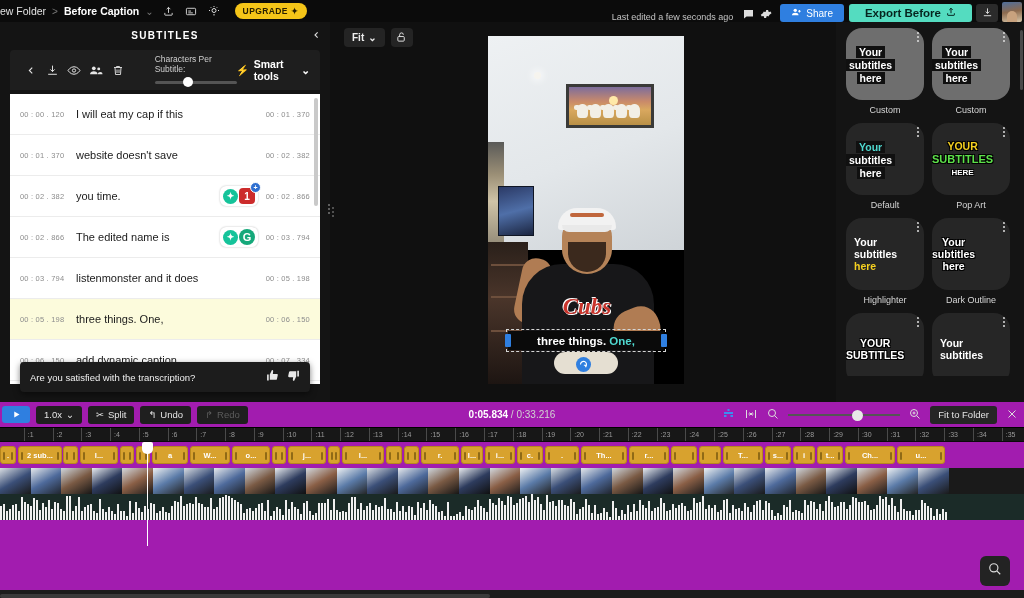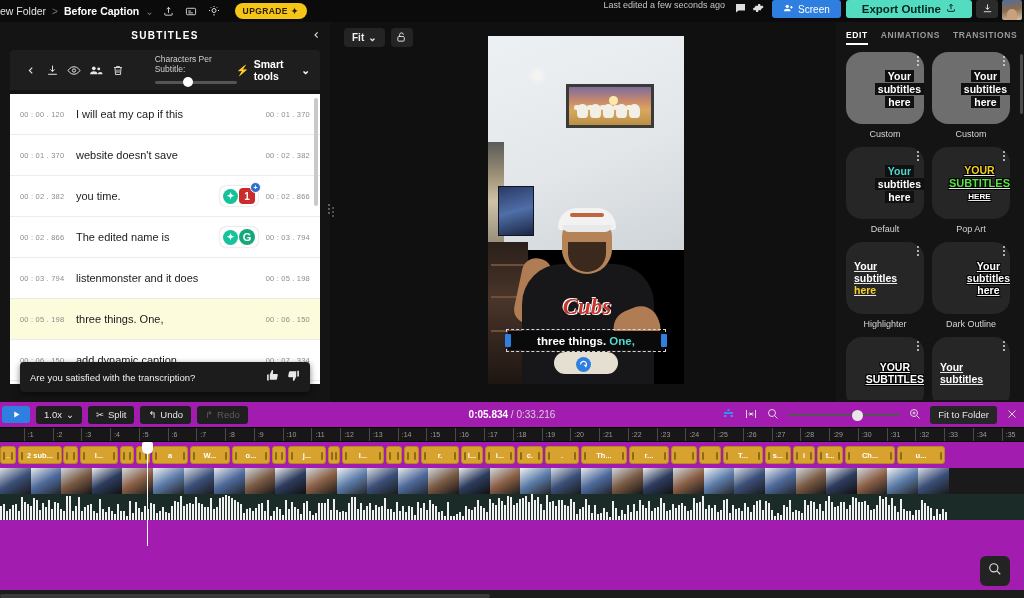--- a/index.html
+++ b/index.html
@@ -22,21 +22,21 @@
   .tb-sep { color: #777; font-size: 10px; }
   .tb-crumb.bold { font-weight: bold; color: #fff; }
   .tb-ico { width: 17px; height: 16px; display: flex; align-items: center;
             justify-content: center; color: #ddd; }
   .tb-ico svg { display: block; }
   .upgrade {
     margin-left: 6px; background: #f5c518; color: #2a2000; font-size: 8.5px;
     font-weight: bold; letter-spacing: .4px; border-radius: 9px;
     padding: 3px 9px 3px 8px; display: flex; align-items: center; gap: 3px;
   }
-  .tb-right { margin-left: auto; display: flex; align-items: flex-start; height: 22px; }
+  .tb-right { margin-left: auto; display: flex; align-items: flex-end; height: 22px; }
   .lastedit { font-size: 9px; color: #c4c4c4; margin-right: 7px; white-space: nowrap; }
   .btn-share {
     background: #2f7fe0; color: #fff; font-size: 10px; height: 18px;
     border-radius: 3px; padding: 0 11px; display: flex; align-items: center;
     gap: 4px; margin-left: 6px;
   }
   .btn-export {
     background: #54dcc0; color: #06251f; font-size: 11.5px; font-weight: bold;
     height: 18px; border-radius: 3px; padding: 0 16px; display: flex;
     align-items: center; gap: 5px; margin-left: 5px;
@@ -312,21 +312,21 @@
     background:#fff;
   }
   #tpl-grid {
     padding: 6px 10px 0 10px; display: flex; flex-wrap: wrap; gap: 8px;
     height: 354px; overflow: hidden; position: relative;
   }
   .tpl-cell { width: 78px; }
   .tpl-card {
     width: 78px; height: 72px; border-radius: 16px; background: #262626;
     position: relative; display: flex; align-items: center;
-    justify-content: flex-end; overflow: hidden; text-decoration: underline;
+    justify-content: flex-start; overflow: hidden;
   }
   .tpl-card.light { background: #6e6e6e; }
   .tpl-dots {
     position: absolute; right: 5px; top: 4px; display: flex;
     flex-direction: column; gap: 2px;
   }
   .tpl-dots i { width: 2px; height: 2px; background: #e0e0e0; border-radius: 50%; }
   .tpl-label {
     text-align: center; font-size: 9px; color: #d6d6d6; margin-top: 5px;
   }
@@ -505,24 +505,24 @@
         </svg>
       </span>
       <div class="btn-share">
         <span>
           <svg width="11" height="10" viewBox="0 0 24 24" fill="currentColor">
             <circle cx="9" cy="8" r="4"></circle>
               <path d="M1 20c0-4 4-6 8-6s8 2 8 6z"></path>
               <path d="M19 7v6M16 10h6" stroke="currentColor" stroke-width="2.5"></path>
           </svg>
         </span>
-        <span>Screen</span>
+        <span>Share</span>
       </div>
       <div class="btn-export">
-        <span>Export Outline</span>
+        <span>Export Before</span>
         <span>
           <svg width="10" height="10" viewBox="0 0 24 24" fill="none" stroke="currentColor" stroke-width="2.4">
             <path d="M12 3v12M12 3l-4 4M12 3l4 4M4 15v4a1 1 0 001 1h14a1 1 0 001-1v-4"></path>
           </svg>
         </span>
       </div>
       <div class="btn-dl">
         <span>
           <svg width="11" height="11" viewBox="0 0 24 24" fill="none" stroke="currentColor" stroke-width="2">
             <path d="M12 3v11M12 14l-4-4M12 14l4-4M4 19h16"></path>
@@ -717,25 +717,20 @@
       <div class="rotate-handle">
         <svg width="9" height="9" viewBox="0 0 24 24" fill="none" stroke="#fff" stroke-width="3">
           <path d="M4 12a8 8 0 1114 5"></path>
             <path d="M18 19v-5h-5"></path>
         </svg>
       </div>
     </div>
   </div>
 
   <div id="rightpanel">
-    <div id="tpl-tabs">
-        <div class="tpl-tab active">EDIT</div>
-        <div class="tpl-tab">ANIMATIONS</div>
-        <div class="tpl-tab">TRANSITIONS</div>
-      </div>
     <div id="tpl-grid">
       <div id="tpl-host" style="display:flex;flex-wrap:wrap;gap:8px;">
           <div class="tpl-cell">
             <div class="tpl-card light">
               <div class="tpl-dots">
                 <i></i>
                 <i></i>
                 <i></i>
               </div>
               <div class="tsample boxed"><span>Your</span><br><span>subtitles</span><br><span>here</span></div>

